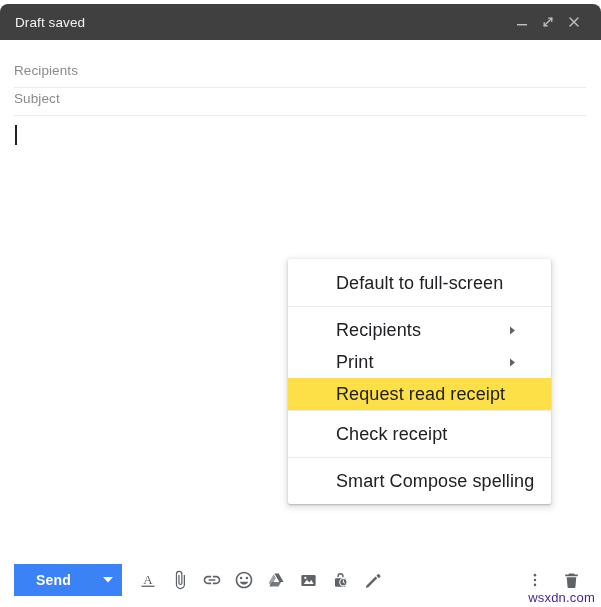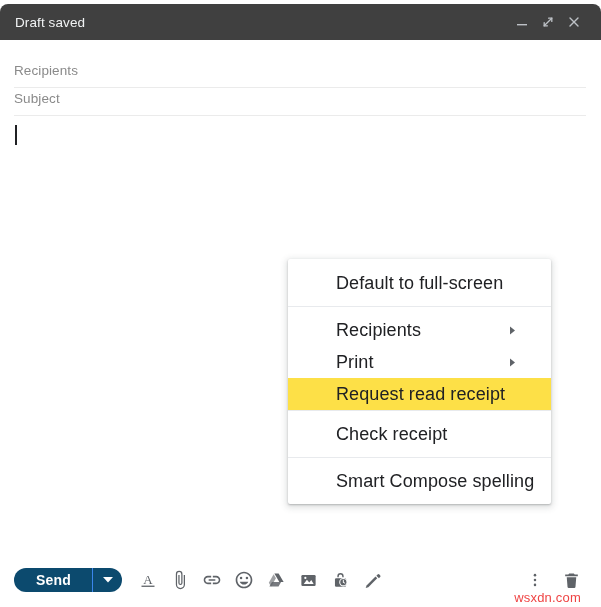--- a/index.html
+++ b/index.html
@@ -138,23 +138,23 @@
     width: 601px;
     height: 48px;
     display: flex;
     align-items: center;
     padding: 0 14px;
     box-sizing: border-box;
     background: transparent;
   }
   #send-button-group {
     display: flex;
-    height: 24px;
-    background: #0c4a6e;
-    border-radius: 12px;
+    height: 32px;
+    background: #3b82f6;
+    border-radius: 0;
     overflow: hidden;
     cursor: pointer;
     flex: 0 0 auto;
   }
   #send-button {
     display: flex;
     align-items: center;
     justify-content: center;
     padding: 0 21px 0 22px;
     color: #ffffff;
@@ -189,24 +189,24 @@
   #toolbar-spacer { flex: 1; }
   #toolbar-right-icons {
     display: flex;
     align-items: center;
     gap: 4px;
   }
 
   
   #watermark {
     position: absolute;
-    right: 20px;
+    right: 6px;
     bottom: 2px;
     font-size: 13px;
-    color: #ef4444;
+    color: #4c1d95;
     letter-spacing: .2px;
   }
 </style>
 </head>
 <body>
 
 <div id="compose-window">
 
   <div id="compose-header">
     <div id="compose-title">Draft saved</div>

